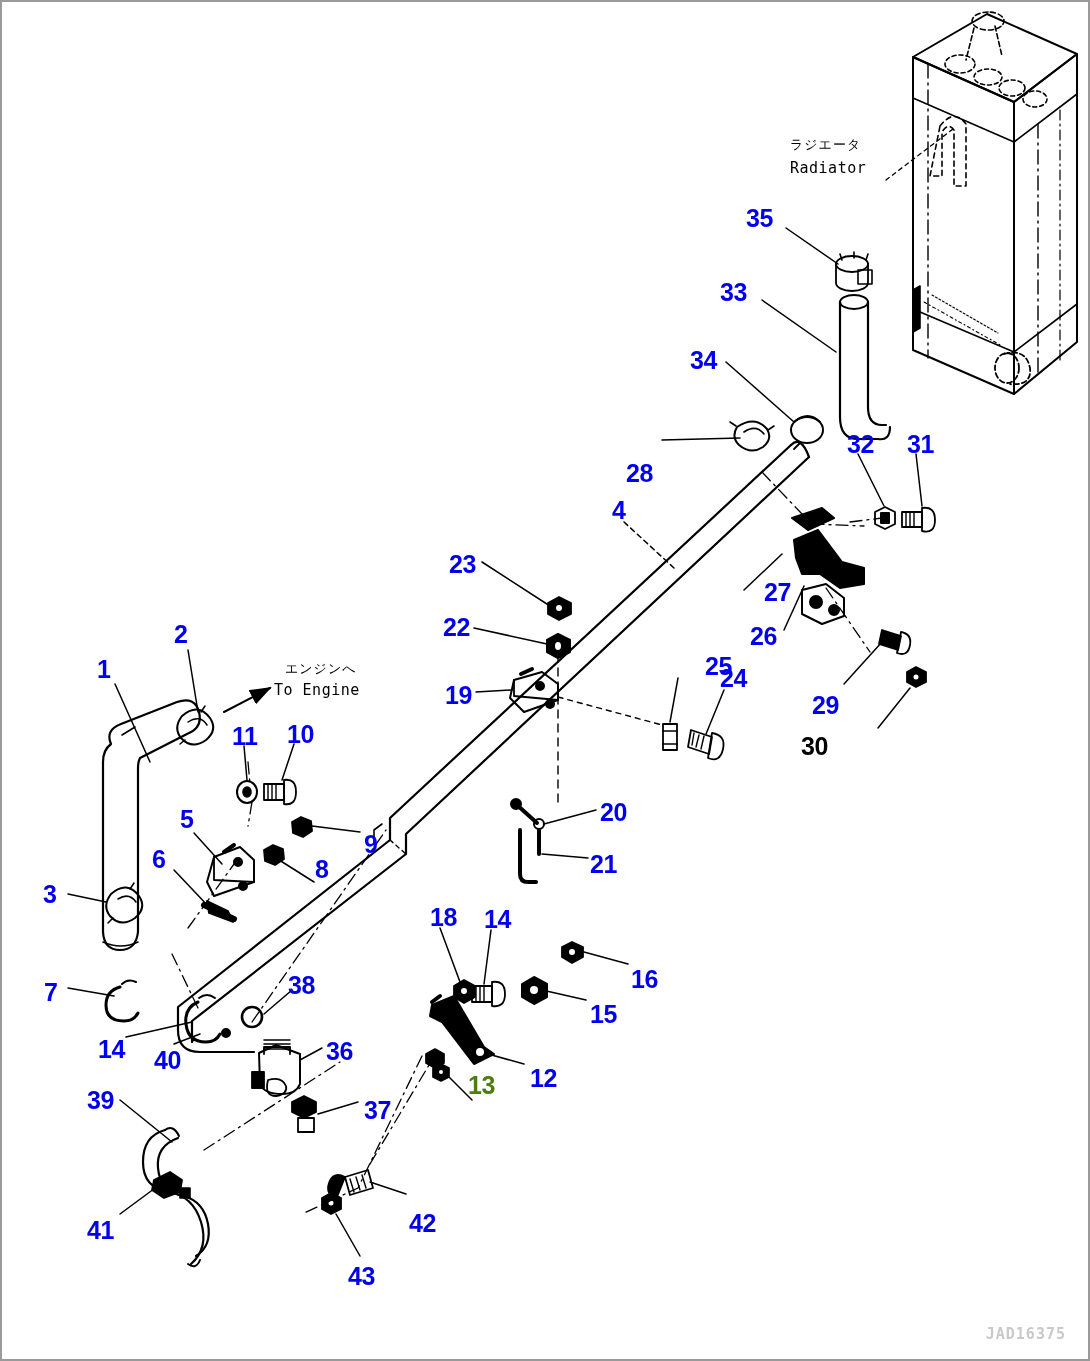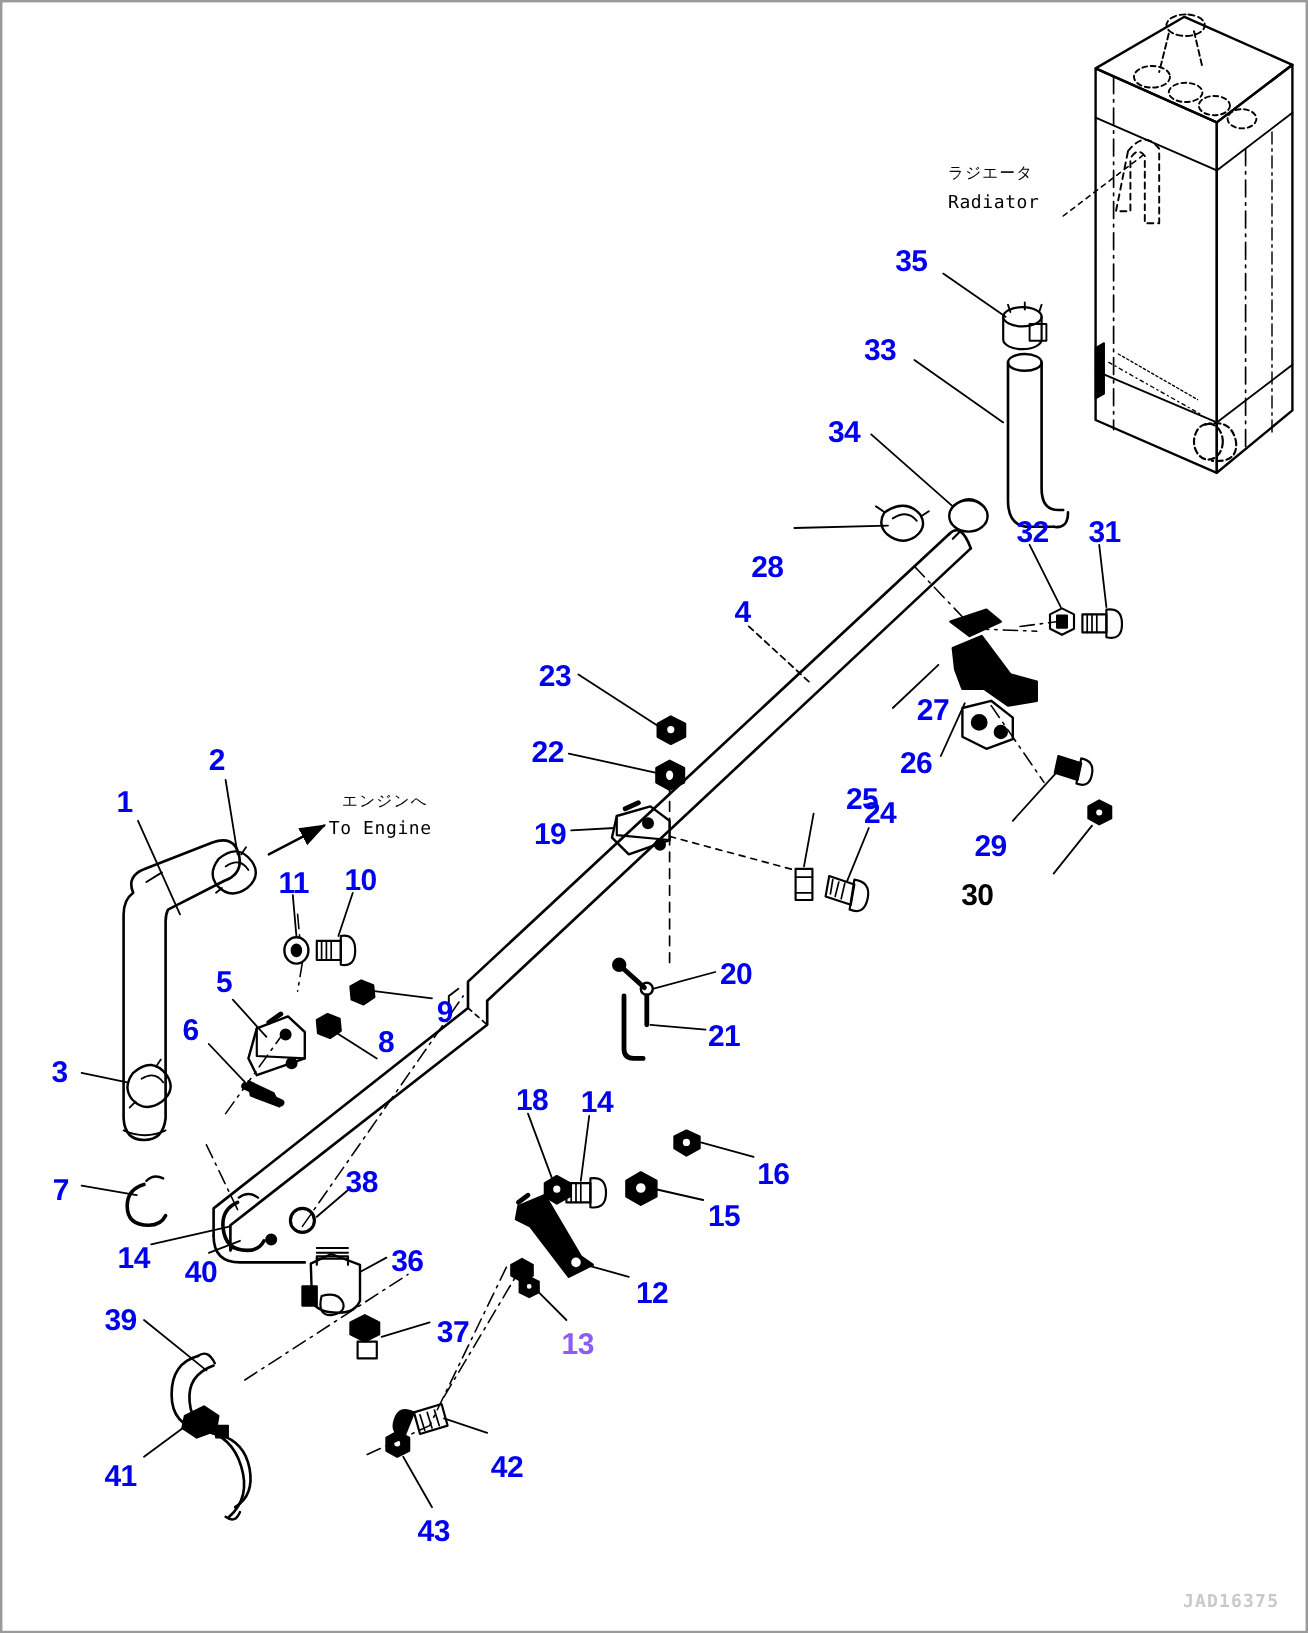--- a/index.html
+++ b/index.html
@@ -425,21 +425,21 @@
       <div class="num" style="left: 41px; top: 880px; color: rgb(0, 0, 238);">3</div>
       <div class="num" style="left: 610px; top: 496px; color: rgb(0, 0, 238);">4</div>
       <div class="num" style="left: 178px; top: 805px; color: rgb(0, 0, 238);">5</div>
       <div class="num" style="left: 150px; top: 845px; color: rgb(0, 0, 238);">6</div>
       <div class="num" style="left: 42px; top: 978px; color: rgb(0, 0, 238);">7</div>
       <div class="num" style="left: 313px; top: 855px; color: rgb(0, 0, 238);">8</div>
       <div class="num" style="left: 362px; top: 830px; color: rgb(0, 0, 238);">9</div>
       <div class="num" style="left: 285px; top: 720px; color: rgb(0, 0, 238);">10</div>
       <div class="num" style="left: 230px; top: 722px; color: rgb(0, 0, 238);">11</div>
       <div class="num" style="left: 528px; top: 1064px; color: rgb(0, 0, 238);">12</div>
-      <div class="num" style="left: 466px; top: 1106px; color: #8b5cf6;">13</div>
+      <div class="num" style="left: 466px; top: 1071px; color: #4d7c0f;">13</div>
       <div class="num" style="left: 96px; top: 1035px; color: rgb(0, 0, 238);">14</div>
       <div class="num" style="left: 588px; top: 1000px; color: rgb(0, 0, 238);">15</div>
       <div class="num" style="left: 629px; top: 965px; color: rgb(0, 0, 238);">16</div>
       <div class="num" style="left: 482px; top: 905px; color: rgb(0, 0, 238);">14</div>
       <div class="num" style="left: 428px; top: 903px; color: rgb(0, 0, 238);">18</div>
       <div class="num" style="left: 443px; top: 681px; color: rgb(0, 0, 238);">19</div>
       <div class="num" style="left: 598px; top: 798px; color: rgb(0, 0, 238);">20</div>
       <div class="num" style="left: 588px; top: 850px; color: rgb(0, 0, 238);">21</div>
       <div class="num" style="left: 441px; top: 613px; color: rgb(0, 0, 238);">22</div>
       <div class="num" style="left: 447px; top: 550px; color: rgb(0, 0, 238);">23</div>

